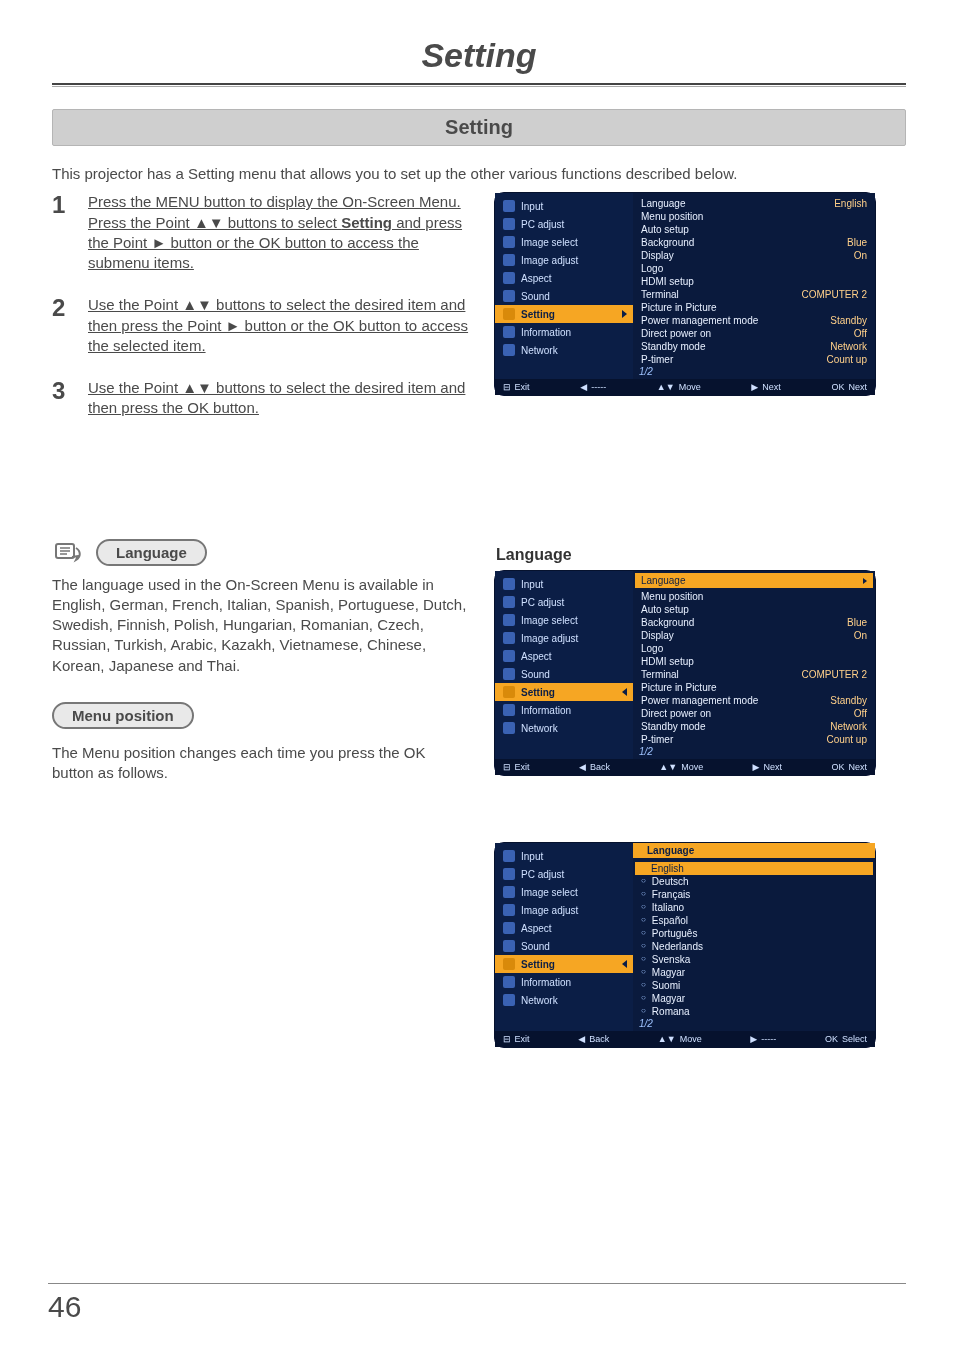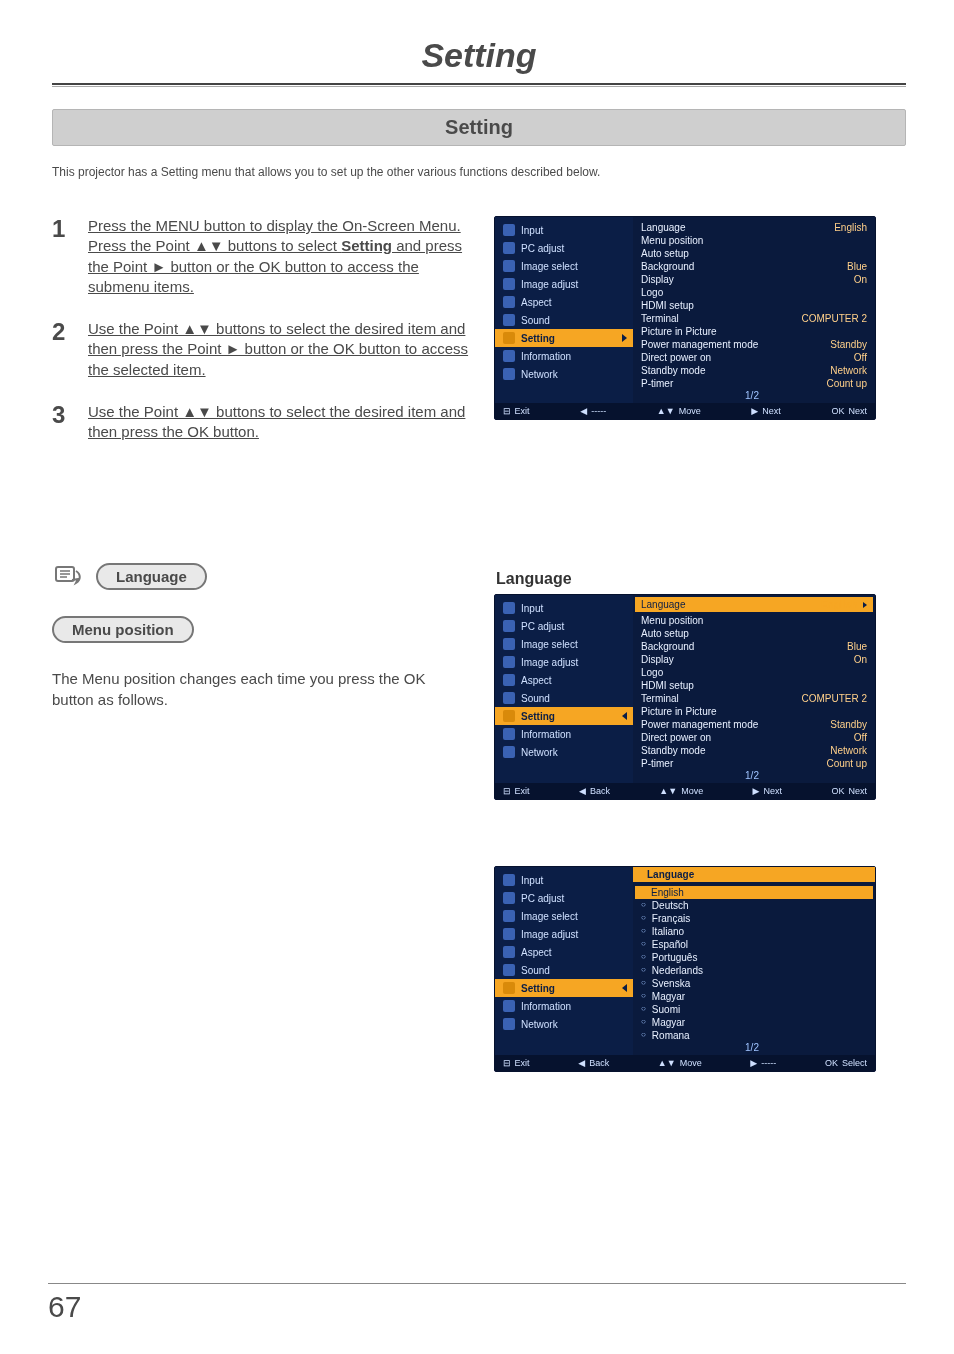--- a/index.html
+++ b/index.html
@@ -26,21 +26,21 @@
     background: #cfcfcf;
     border: 1px solid #b5b5b5;
     border-radius: 2px;
     text-align: center;
     font-size: 20px;
     font-weight: bold;
     color: #4a4a4a;
     padding: 6px 0;
     margin-bottom: 18px;
   }
-  .intro { font-size: 12px; margin-bottom: 36px; line-height: 1.35; }
+  .intro { font-size: 15px; margin-bottom: 8px; line-height: 1.35; }
   .two-col { display: flex; gap: 24px; }
   .left-col  { flex: 0 0 418px; }
   .right-col { flex: 1; }
   .step { display: flex; gap: 14px; margin-bottom: 22px; }
   .step-num { font-size: 24px; font-weight: bold; color: #4a4a4a; width: 22px; flex-shrink:0; line-height: 1.1; }
   .step-text { font-size: 15px; line-height: 1.35; text-decoration: underline; }
   .step-text b { font-weight: bold; }
   .sub-heading {
     font-size: 16px; font-weight: bold; color: #333;
     margin: 0 0 6px 2px;
@@ -64,21 +64,21 @@
   }
   .body-para { font-size: 15px; line-height: 1.35; margin-top: 8px; }
   .body-para b { font-weight: bold; }
 
   
   .osd {
     width: 382px;
     background: #4c1d95;
     color: #fff;
     font-size: 10px;
-    border-radius: 2px;
+    border-radius: 10px;
     border: 1px solid #06122e;
     margin-bottom: 10px;
   }
   .osd .cols { display:flex; }
   .osd .menu {
     width: 138px;
     background: #0b1e46;
     padding: 4px 0;
   }
   .osd .menu-item {
@@ -108,21 +108,21 @@
     width:0;height:0;border-top:4px solid transparent;border-bottom:4px solid transparent;border-right:5px solid #0b1e46;
   }
   .osd .panel {
     flex:1; background:#0a1a3d; padding: 4px 6px 2px 6px;
   }
   .osd .row { display:flex; justify-content:space-between; padding: 1px 2px; color:#e8f0ff; }
   .osd .row.hi { background:#f6a623; color:#0b1e46; margin: -2px -4px 2px -4px; padding: 2px 6px; }
   .osd .row .k { flex:1; }
   .osd .row .v { color:#ffd08a; }
   .osd .row.hi .v { color:#0b1e46; font-weight:bold; }
-  .osd .pager { text-align:center; color:#9fc3ff; padding-right:4px; }
+  .osd .pager { text-align:left; color:#9fc3ff; padding-right:4px;font-style:italic; }
   .osd .footer {
     display:flex; align-items:center; justify-content:space-between;
     background:#06122e; color:#cfe0ff; font-size:9px; padding:3px 8px;
   }
   .osd .footer span { display:flex; align-items:center; gap:4px; }
   .lang-list .row { justify-content:flex-start; gap:6px; }
   .lang-list .row::before { content:"○"; color:#9fc3ff; font-size:8px; }
   .lang-list .row.active::before { content:""; }
   .lang-list .row.active {
     background:#f6a623; color:#0b1e46; margin-left:-4px; margin-right:-4px; padding-left:10px;
@@ -182,25 +182,26 @@
     <div class="pill-row">
       <span class="pill-icon">
         <svg width="30" height="26" viewBox="0 0 30 26">
             <rect x="2" y="4" width="18" height="14" rx="2" fill="none" stroke="#777" stroke-width="2"></rect>
             <path d="M6 8h10M6 11h10M6 14h7" stroke="#777" stroke-width="1.5"></path>
             <path d="M22 8c5 3 5 9 0 12l2-4-6 1" fill="none" stroke="#777" stroke-width="2"></path>
           </svg>
       </span>
       <span class="label-pill">Language</span>
     </div>
+    <p class="body-para">The language used in the On-Screen Menu is available in English, German, French, Italian, Spanish, Portuguese, Dutch, Swedish, Finnish, Polish, Hungarian, Romanian, Czech, Russian, Turkish, Arabic, Kazakh, Vietnamese, Chinese, Korean, Japanese and Thai.</p>
 
     <div class="pill-row menu-pos">
       <span class="label-pill">Menu position</span>
     </div>
-    <p class="body-para" style="margin-top:26px">The Menu position changes each time you press the OK button as follows.</p>
+    <p class="body-para" style="margin-top:14px">The Menu position changes each time you press the OK button as follows.</p>
 
   </div>
 
   <div class="right-col">
 
     <div class="osd">
       <div class="cols">
         <div class="menu">
           <div class="menu-item">
               <span class="mi-icon"></span>
@@ -493,13 +494,13 @@
         <span>◀<span>Back</span></span>
         <span>▲▼<span>Move</span></span>
         <span>▶<span>-----</span></span>
         <span>OK <span>Select</span></span>
       </div>
     </div>
 
   </div>
 </div>
 
-<div class="pg-num">67</div>
+<div class="pg-num">46</div>
 
 </body></html>

